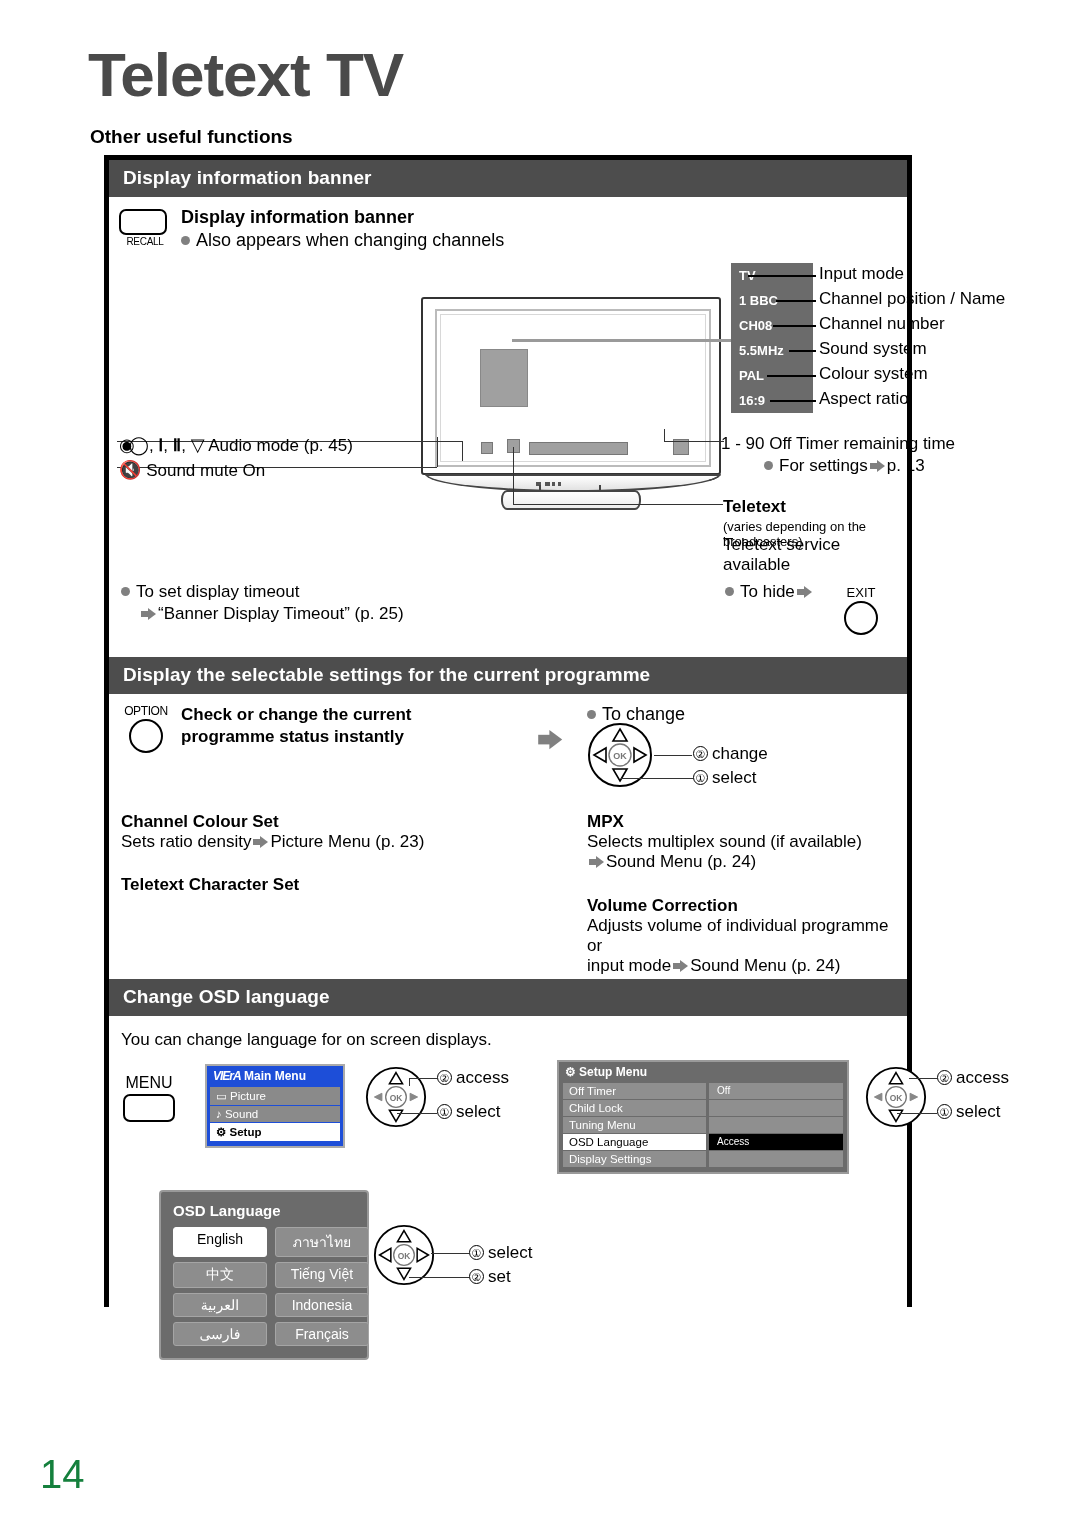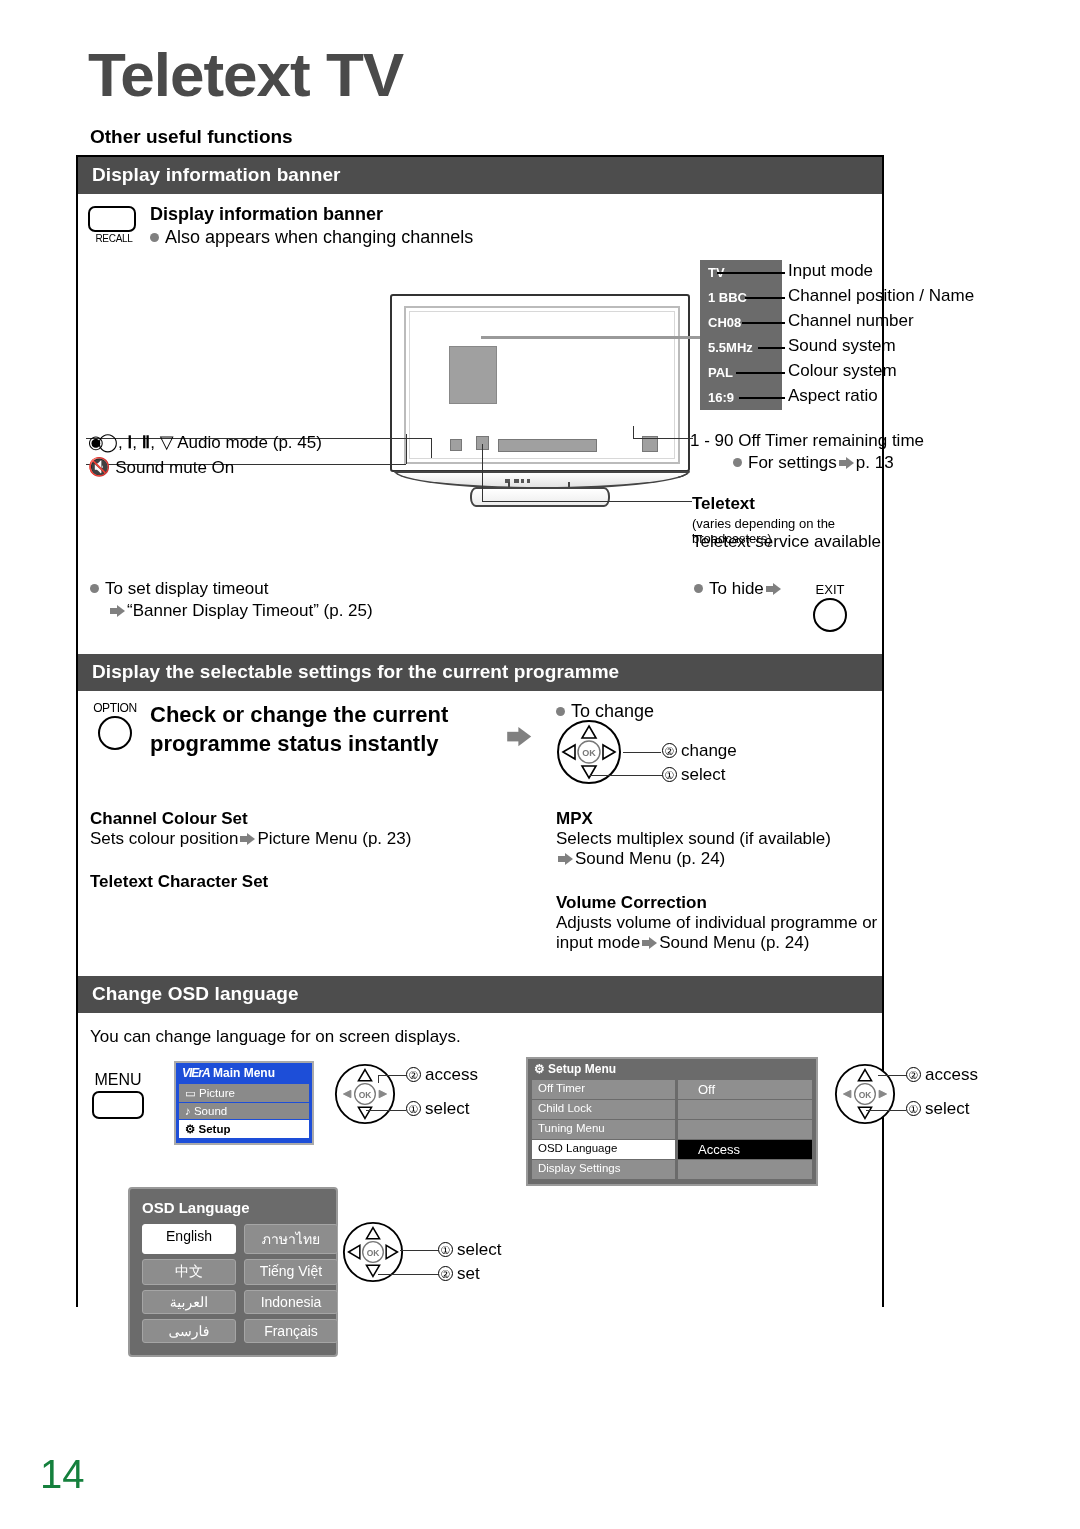--- a/index.html
+++ b/index.html
@@ -17,23 +17,23 @@
     font-size:62px; font-weight:bold; color:#4a4a4a;
     letter-spacing:-1px; line-height:1;
   }
   .subtitle {
     position:absolute; left:90px; top:126px;
     font-size:19px; font-weight:bold; color:#000;
   }
 
   
   .outer {
-    position:absolute; left:76px; top:155px;
+    position:absolute; left:104px; top:155px;
     width:808px; height:1152px;
-    border:2px solid #000000; background:#fff;
+    border:5px solid #000000; background:#fff;
   }
   .sec-header {
     background:#4d4d4d; color:#fff;
     font-size:19px; font-weight:bold;
     padding:7px 0 8px 14px;
     letter-spacing:0.1px;
   }
   .sec-body { position:relative; background:#fff; }
 
   
@@ -143,21 +143,21 @@
   .timeout-2 { position:absolute; left:30px; top:407px; font-size:17px; }
   .tohide { position:absolute; left:616px; top:385px; font-size:17px;text-align:center; }
   .exit-key { position:absolute; left:722px; top:368px; width:60px; text-align:center;}
   .exit-lbl { font-size:13px;margin-top:20px; }
   .circ { width:34px; height:34px; border:2px solid #000; border-radius:50%; margin:1px auto 0; background:#fff;}
 
   
   .s2 { height:285px; }
   .option-key { position:absolute; left:6px; top:10px; width:62px; text-align:center; }
   .option-lbl { font-size:12px; letter-spacing:-0.4px; }
-  .s2-head { position:absolute; left:72px; top:10px; font-size:22px; font-weight:bold; line-height:1.3; }
+  .s2-head { position:absolute; left:72px; top:10px; font-size:17px; font-weight:bold; line-height:1.3; }
   .tochange { position:absolute; left:478px; top:10px; font-size:18px; }
 
   .numcirc {
     display:inline-block; width:15px; height:15px; border:1.3px solid #000;
     border-radius:50%; font-size:11px; line-height:14px; text-align:center;
     vertical-align:1px; margin-right:4px;
   }
 
   .grp-title { font-size:17px; font-weight:bold; }
   .grp-text { font-size:17px; }
@@ -175,21 +175,21 @@
   .osd-item {
     color:#fff; font-size:11.5px; padding:2px 6px; margin:1px 3px;
     background:#8a8a8a;
   }
   .osd-item.sel { background:#fff; color:#000; font-weight:bold; }
 
   .setup-screen { background:#6b6b6b; border:2px solid #9a9a9a; }
   .setup-title { color:#fff; font-size:12px; font-weight:bold; padding:3px 0 3px 6px;}
   .setup-row { display:flex; gap:3px; margin:1px 4px; }
   .setup-name { flex:0 0 143px; background:#8f8f8f; color:#fff; font-size:11.5px; padding:2px 6px;}
-  .setup-val  { flex:1; background:#8f8f8f; color:#fff; font-size:13px; padding:2px 20px;}
+  .setup-val  { flex:1; background:#8f8f8f; color:#fff; font-size:10px; padding:2px 8px;}
   .setup-row.sel .setup-name { background:#fff; color:#000; }
   .setup-row.sel .setup-val  { background:#000; color:#fff; }
 
   .lang-panel { background:#6b6b6b; border:2px solid #999; border-radius:4px; padding:10px 12px 12px;}
   .lang-title { color:#fff; font-size:15px; font-weight:bold; margin-bottom:8px;}
   .lang-grid { display:grid; grid-template-columns:repeat(2,94px); gap:5px 8px;}
   .lang-btn {
     background:#8d8d8d; color:#fff; font-size:14px; text-align:center;
     padding:3px 0; border-radius:3px; border:1px solid #a5a5a5;
   }
@@ -353,21 +353,21 @@
       <div style="position:absolute;left:584px;top:50px;font-size:17px">
         <span class="numcirc">②</span><span>change</span>
       </div>
       <div style="position:absolute;left:584px;top:74px;font-size:17px">
         <span class="numcirc">①</span><span>select</span>
       </div>
 
       <div style="position:absolute;left:12px;top:118px">
         <div class="grp-title">Channel Colour Set</div>
         <div class="grp-text">
-          <span>Sets colour position</span><span class="arrowg"></span><span>Picture Menu (p. 23)</span>
+          <span>Sets ratio density</span><span class="arrowg"></span><span>Picture Menu (p. 23)</span>
         </div>
       </div>
       <div style="position:absolute;left:12px;top:181px">
         <div class="grp-title">Teletext Character Set</div>
       </div>
 
       <div style="position:absolute;left:478px;top:118px">
         <div class="grp-title">MPX</div>
         <div class="grp-text">Selects multiplex sound (if available)</div>
         <div class="grp-text">

